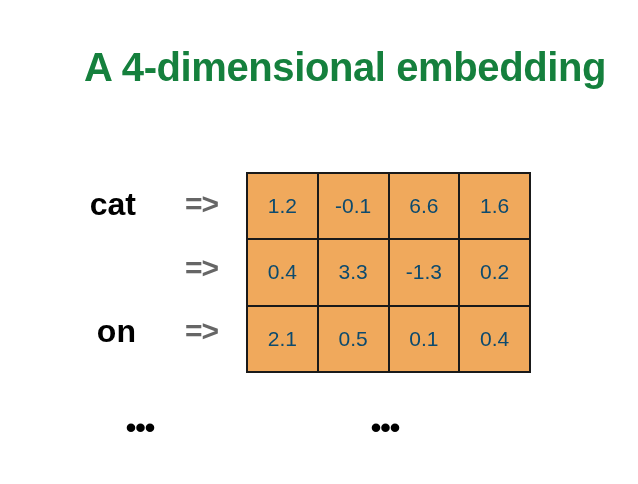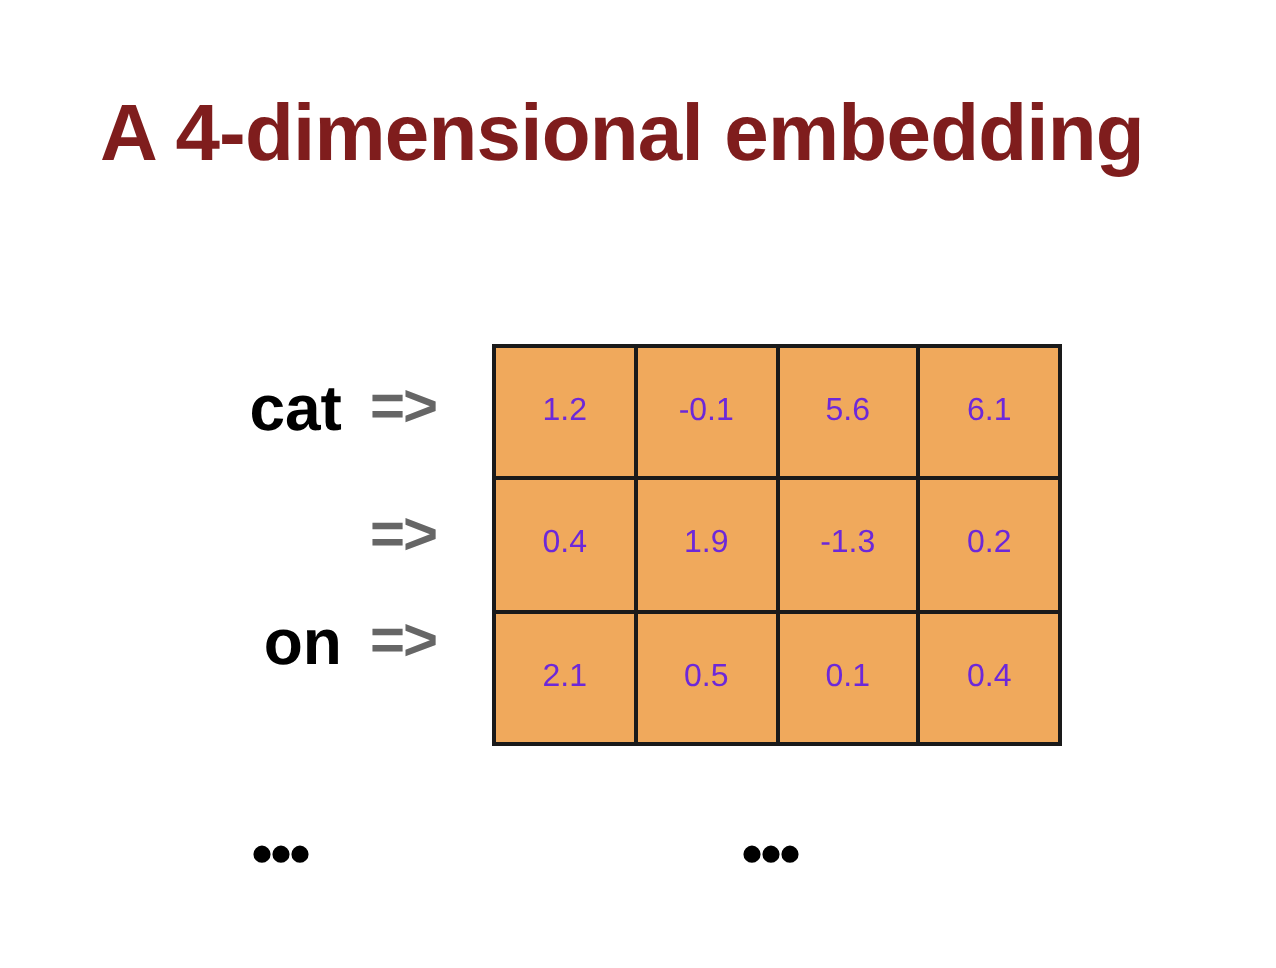--- a/index.html
+++ b/index.html
@@ -16,24 +16,25 @@
   }
 
   
   .slide-title {
     position: absolute;
     left: 50px;
     top: 46px;
     width: 556px;
     font-size: 40px;
     font-weight: bold;
-    color: #7f1d1d;
+    color: #15803d;
     letter-spacing: -0.4px;
     line-height: 1.05;
     white-space: nowrap;
+    text-align: right;
   }
 
   
   .embedding-figure {
     position: absolute;
     left: 0;
     top: 172px;
     width: 638px;
     height: 194px;
   }
@@ -49,24 +50,25 @@
   .word-row {
     position: absolute;
     left: 0;
     width: 232px;
     height: 64.3px;
     display: flex;
     align-items: center;
     justify-content: flex-end;
     padding-right: 14px;
     box-sizing: border-box;
+    gap: 35px;
   }
   .word-row.r0 { top: 0px; }
   .word-row.r1 { top: 64.3px; }
-  .word-row.r2 { top: 117px; }
+  .word-row.r2 { top: 127px; }
 
   .word-label {
     font-size: 32px;
     font-weight: bold;
     color: #000000;
     line-height: 1;
   }
   .arrow-glyph {
     font-size: 30px;
     font-weight: bold;
@@ -85,23 +87,23 @@
     table-layout: fixed;
     width: 275px;
   }
   .matrix td {
     width: 68.75px;
     height: 64.3px;
     background: #F0A95C;
     border: 2px solid #1a1a1a;
     text-align: center;
     vertical-align: middle;
-    font-size: 16px;
+    font-size: 21px;
     font-weight: normal;
-    color: #6d28d9;
+    color: #0c4a6e;
     font-family: "Liberation Sans", sans-serif;
     padding: 0;
   }
 
   
   .ellipsis-mark {
     position: absolute;
     font-size: 30px;
     font-weight: bold;
     color: #000000;
@@ -135,26 +137,26 @@
       <span class="arrow-glyph">=&gt;</span>
     </div>
 
   </div>
 
   <table class="matrix">
     <tbody>
       <tr>
         <td>1.2</td>
         <td>-0.1</td>
-        <td>5.6</td>
-        <td>6.1</td>
+        <td>6.6</td>
+        <td>1.6</td>
       </tr>
       <tr>
         <td>0.4</td>
-        <td>1.9</td>
+        <td>3.3</td>
         <td>-1.3</td>
         <td>0.2</td>
       </tr>
       <tr>
         <td>2.1</td>
         <td>0.5</td>
         <td>0.1</td>
         <td>0.4</td>
       </tr>
     </tbody>

